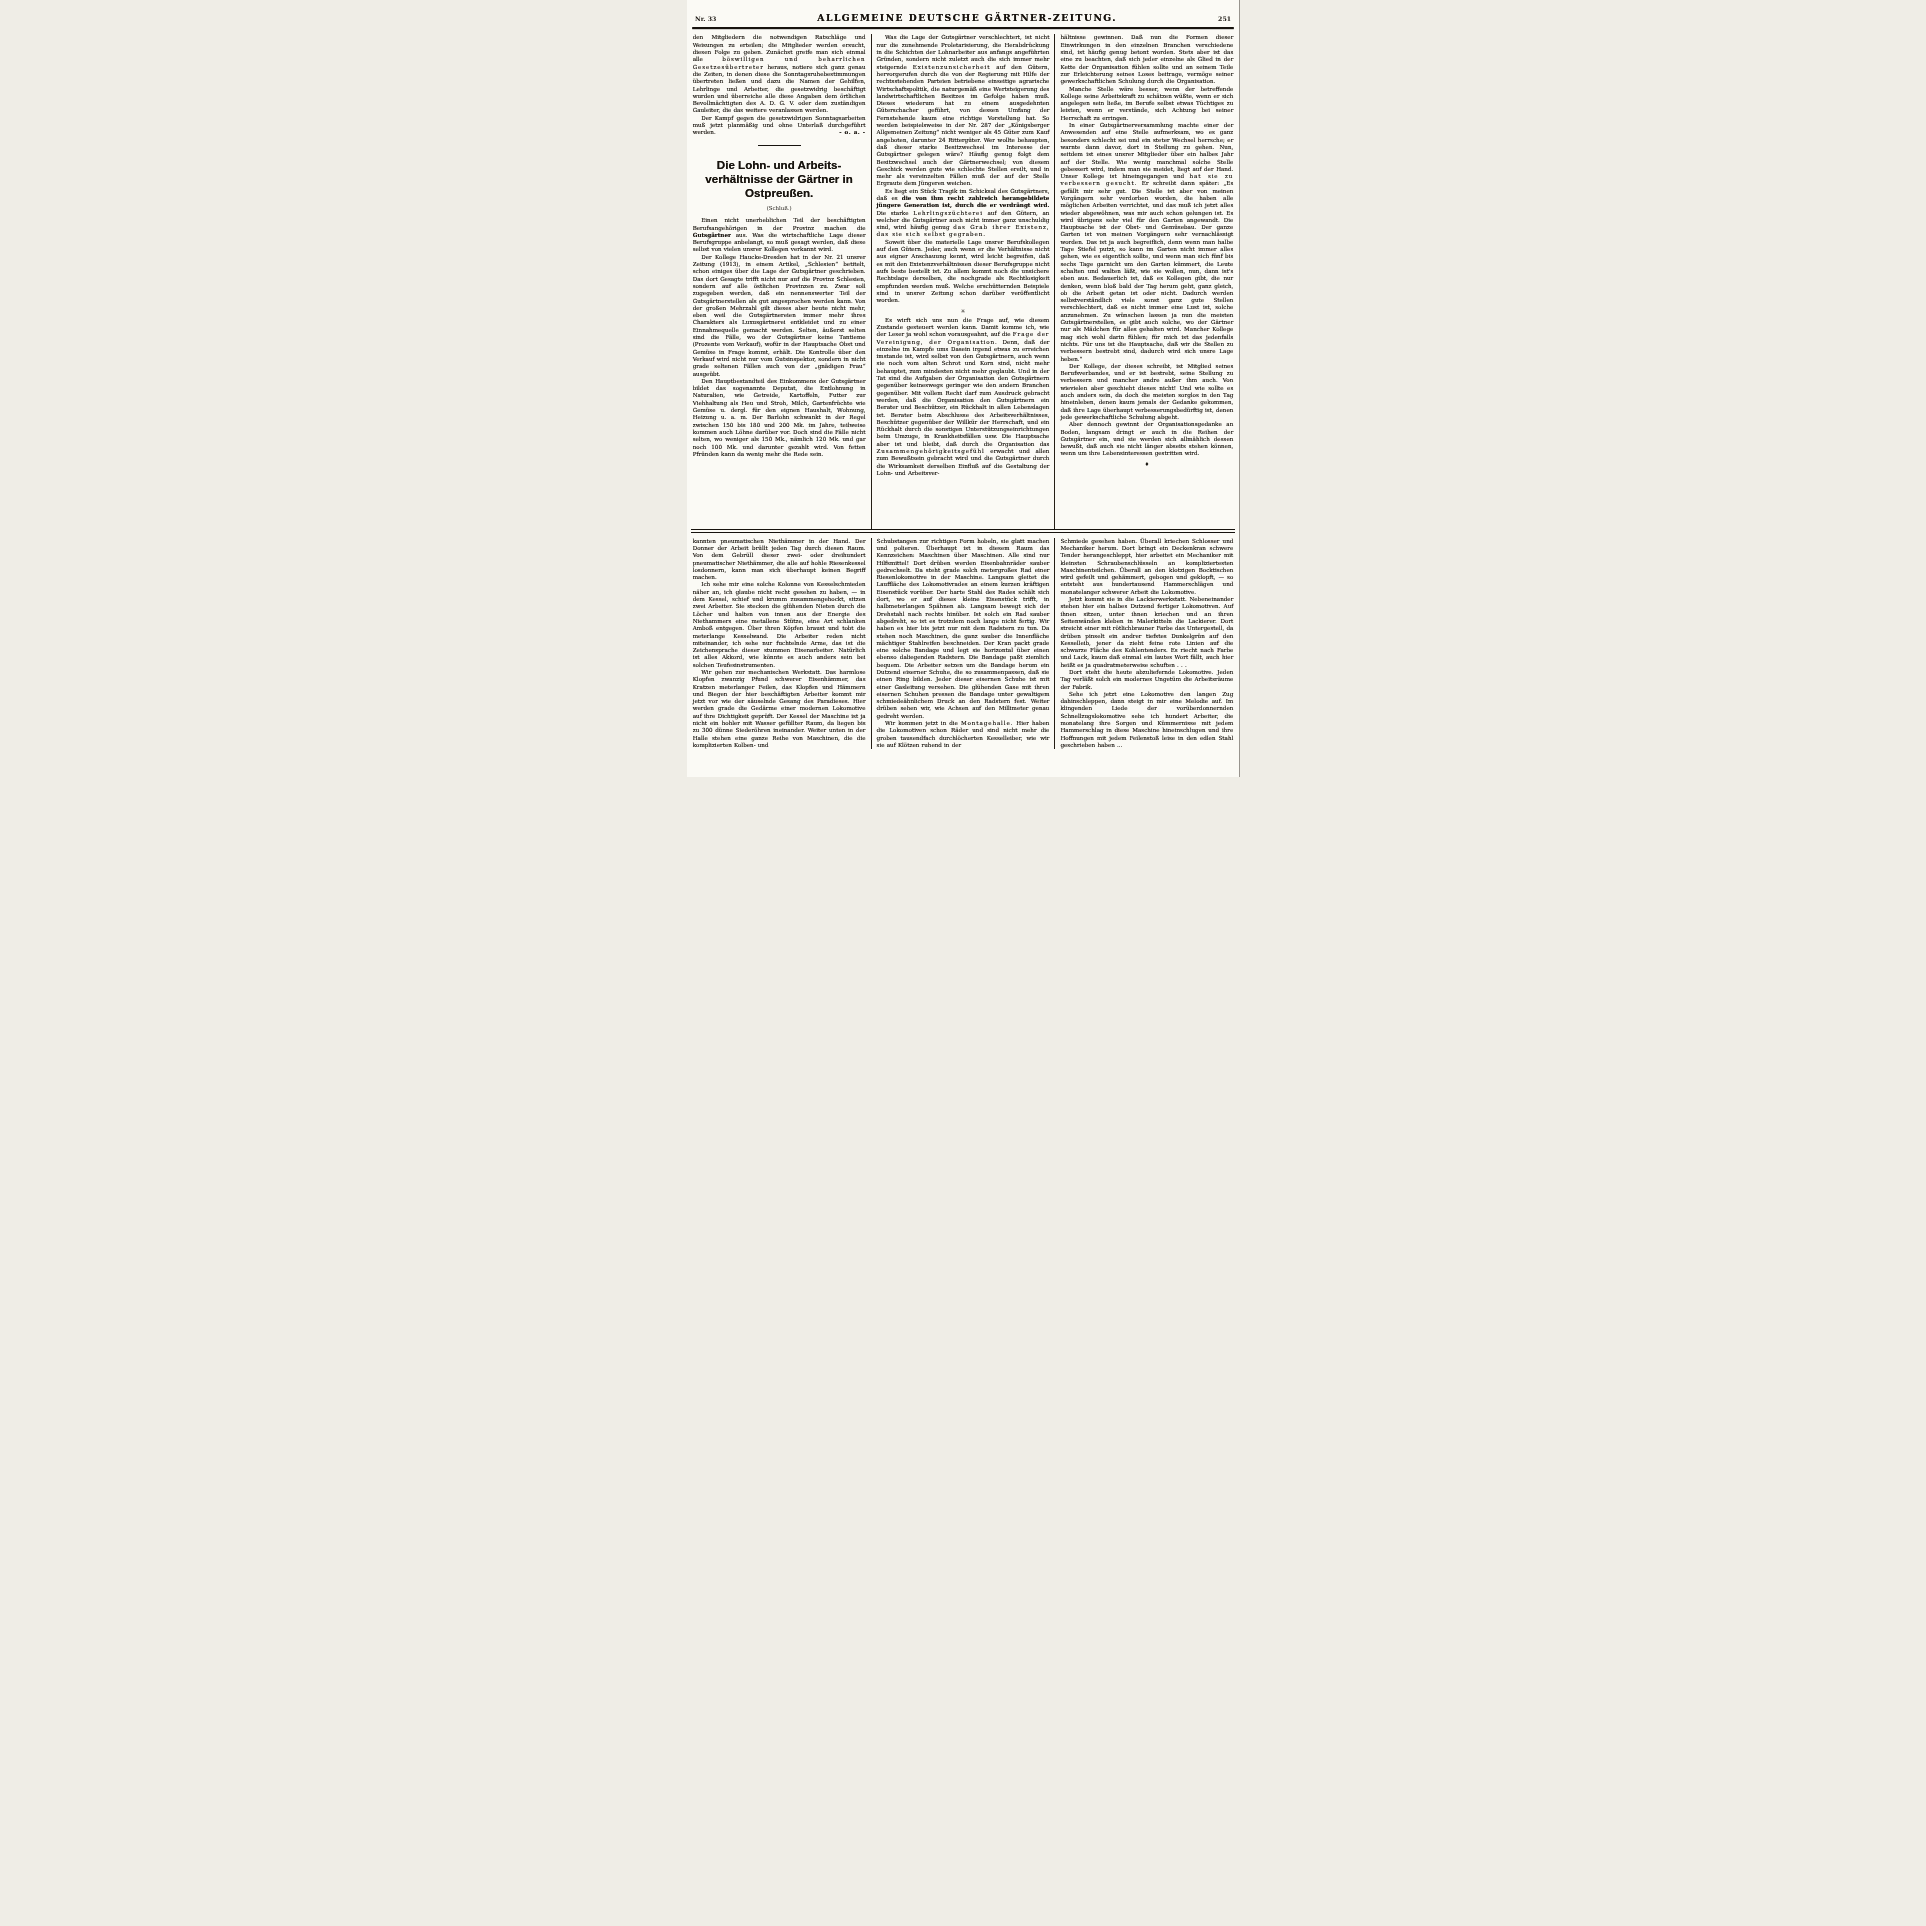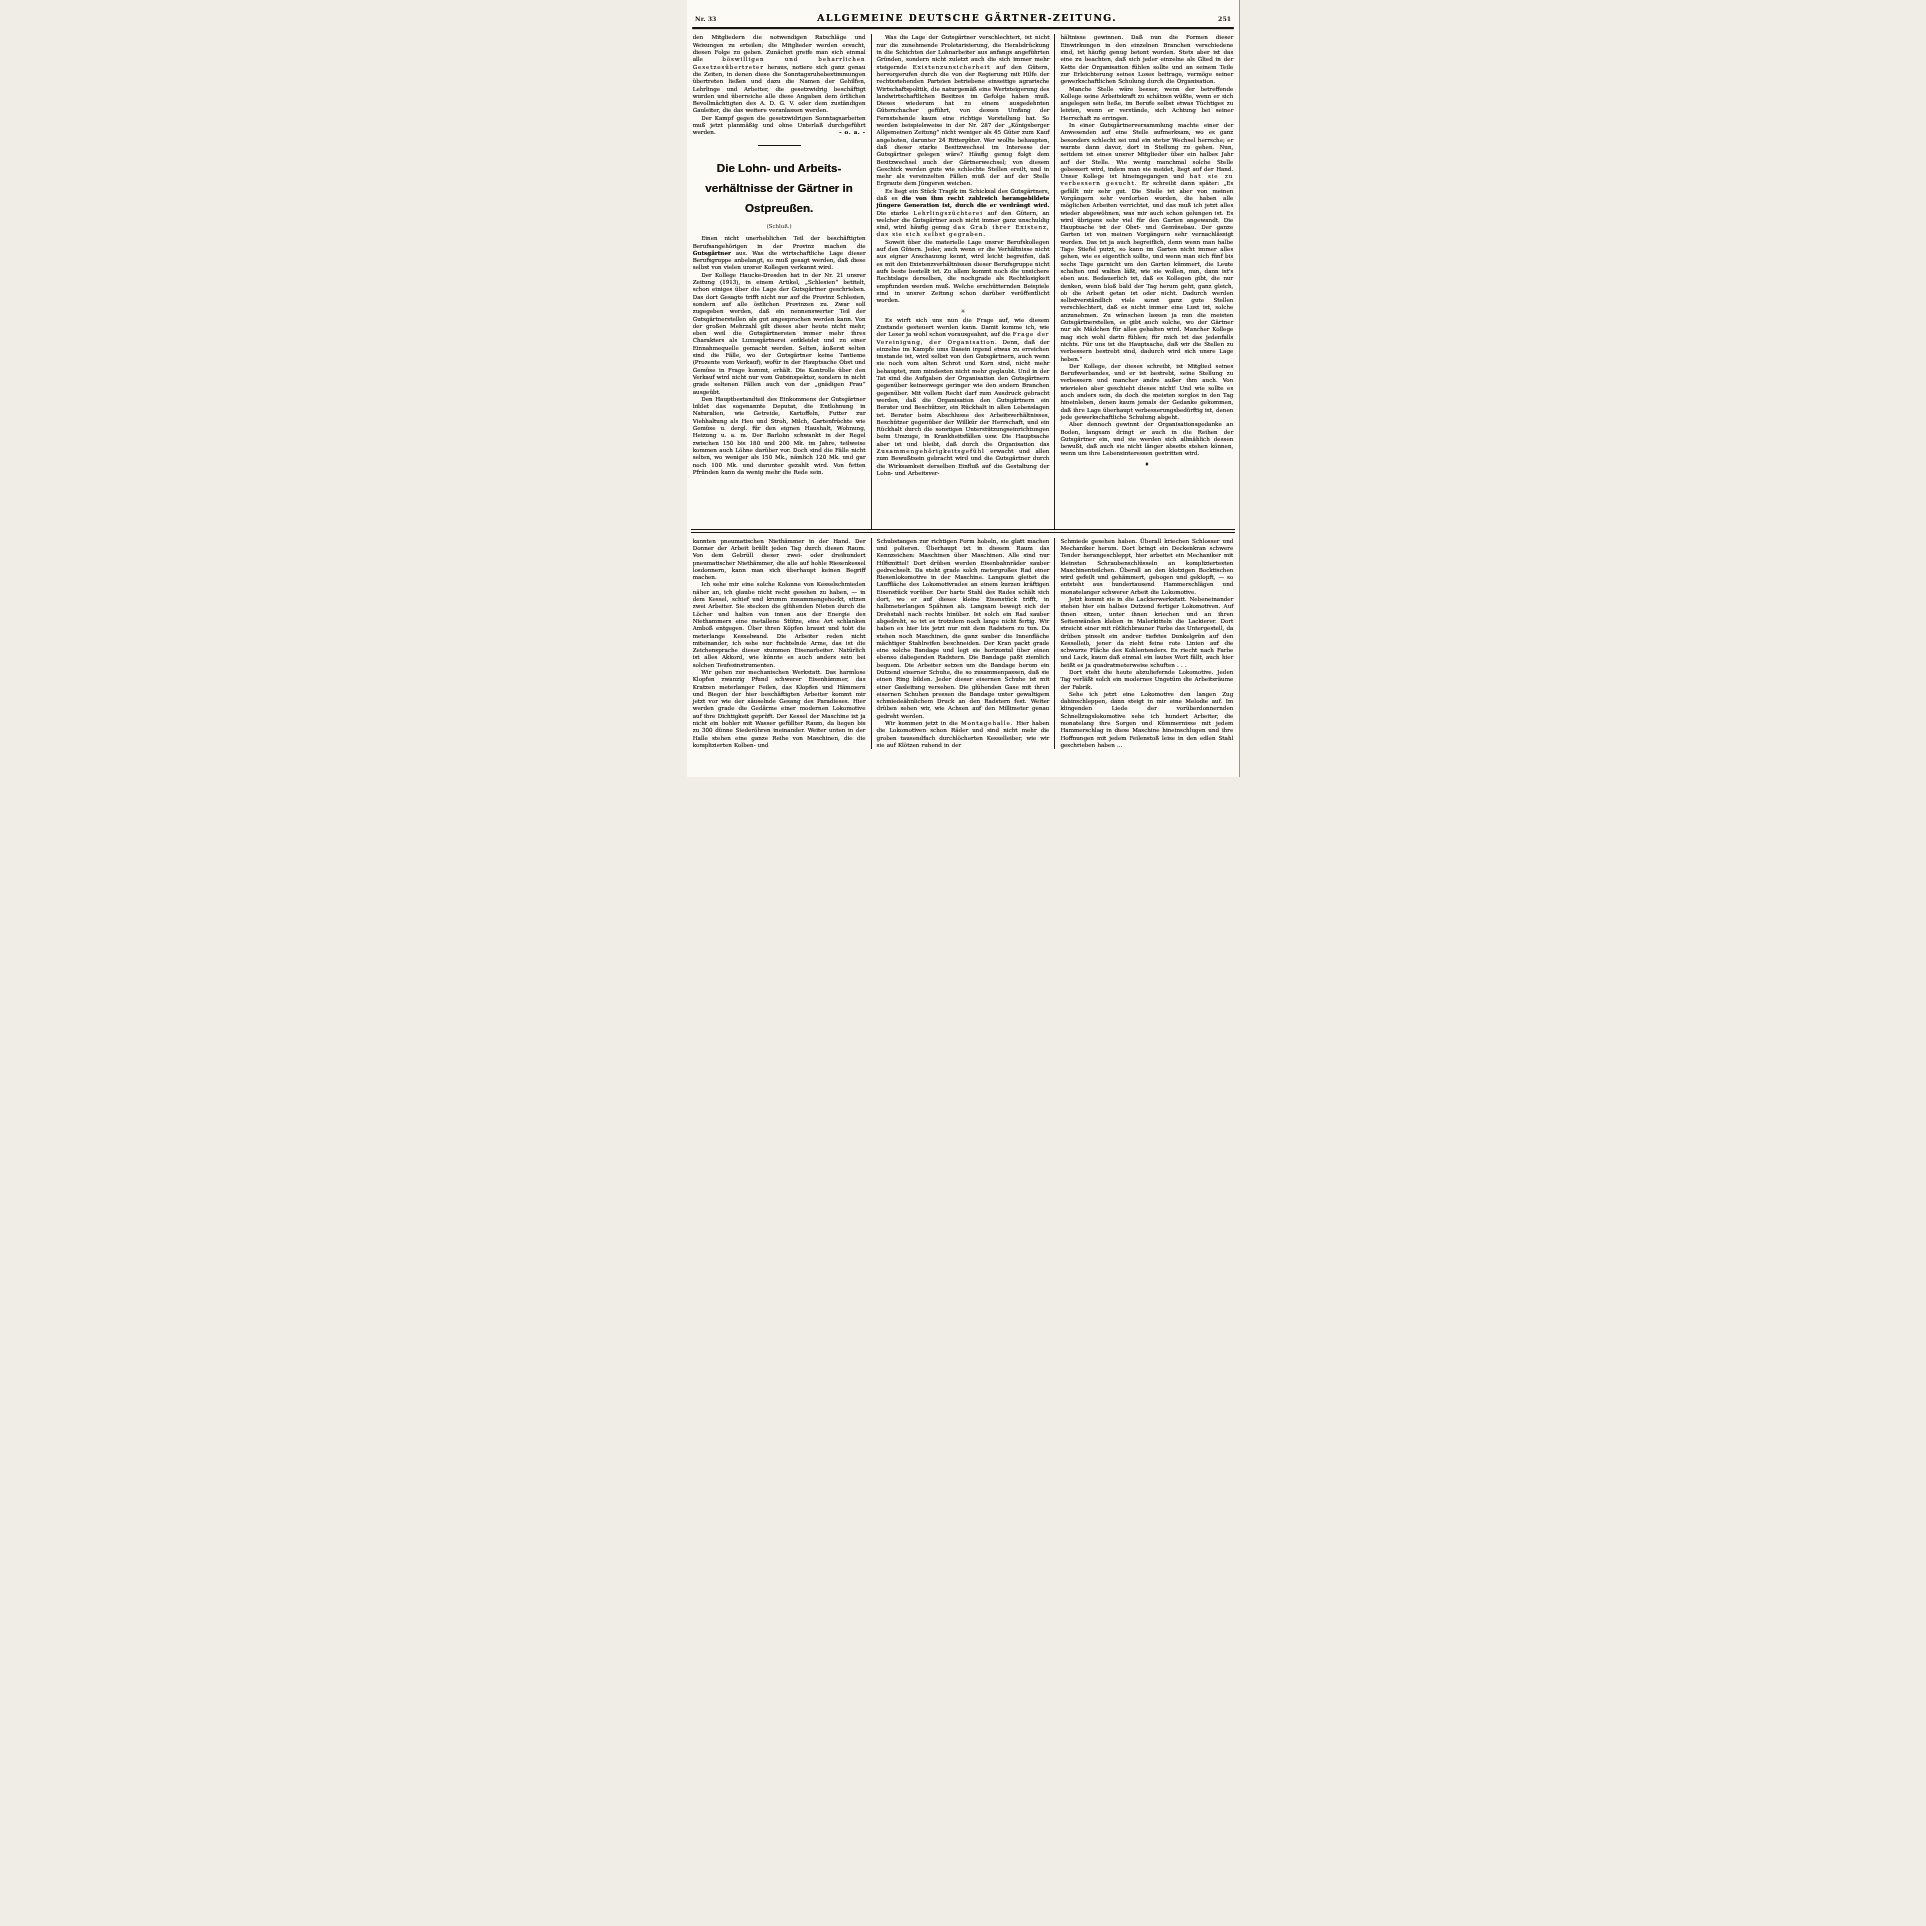--- a/index.html
+++ b/index.html
@@ -48,21 +48,21 @@
     font-size:5.6px; line-height:7.3px;
     text-shadow: 0 0 0.2px rgba(25,18,10,0.55);
     word-spacing:0.4px;
   }
   p.para.ind { text-indent:8.5px; }
   .sp { letter-spacing:0.9px; }
   .b  { font-weight:700; }
   .sig { float:right; font-weight:700; letter-spacing:0.4px; }
   .headline {
     font-family:"Liberation Sans", sans-serif;
-    font-weight:700; font-size:11.6px; line-height:20px;
+    font-weight:700; font-size:11.6px; line-height:14px;
     text-align:center; white-space:pre-line;
     margin:11.6px 1.5px 5.4px 1.5px;
     text-shadow: 0 0 0.3px rgba(20,15,8,0.8);
   }
   .subtitle { text-align:center; font-size:5.4px; margin:0 0 6.2px 0; }
   .rule-short { width:43px; border-top:1.2px solid #17130e; margin:8.5px auto 0.8px auto; }
   .star { text-align:center; font-size:5.4px; margin:3.5px 0 2.7px 0; }
 </style>
 </head>
 <body>

